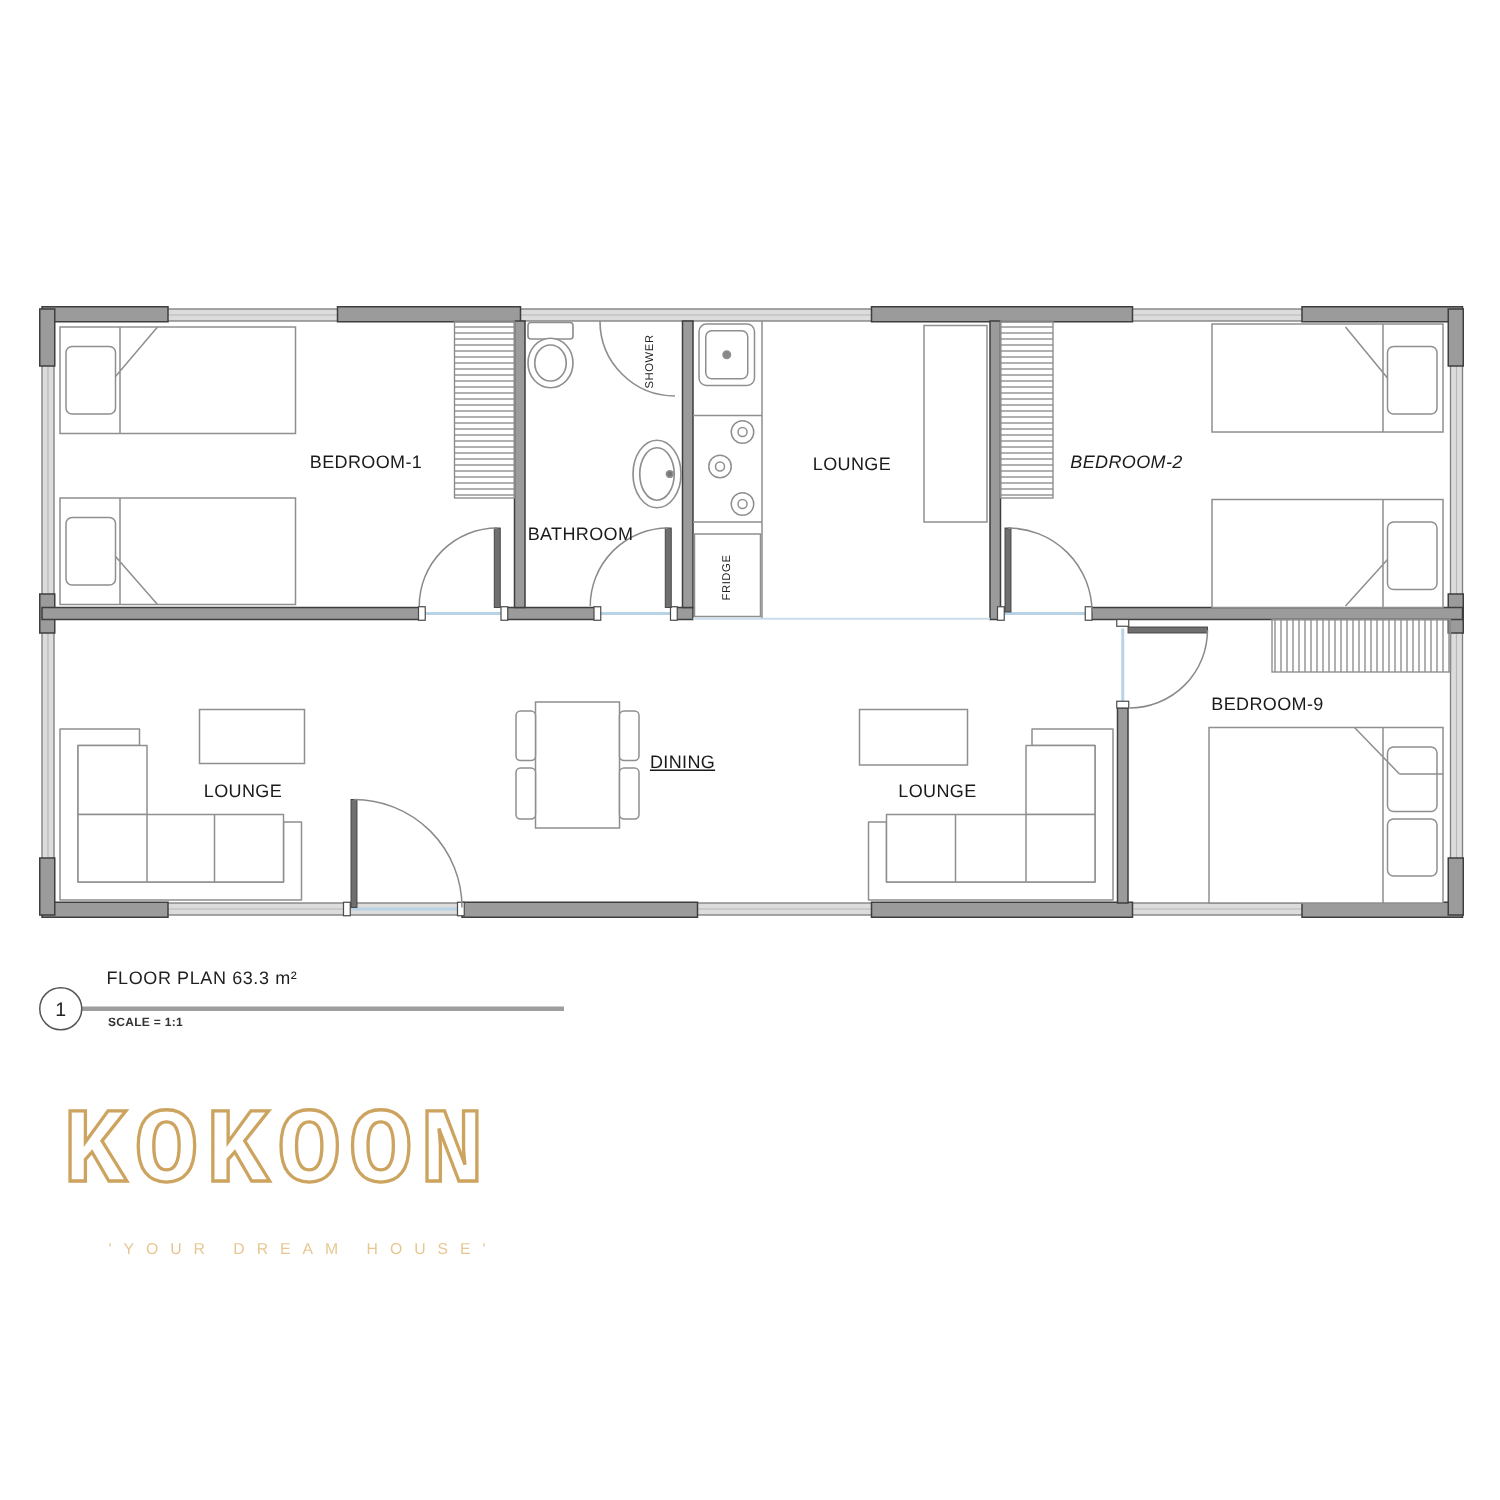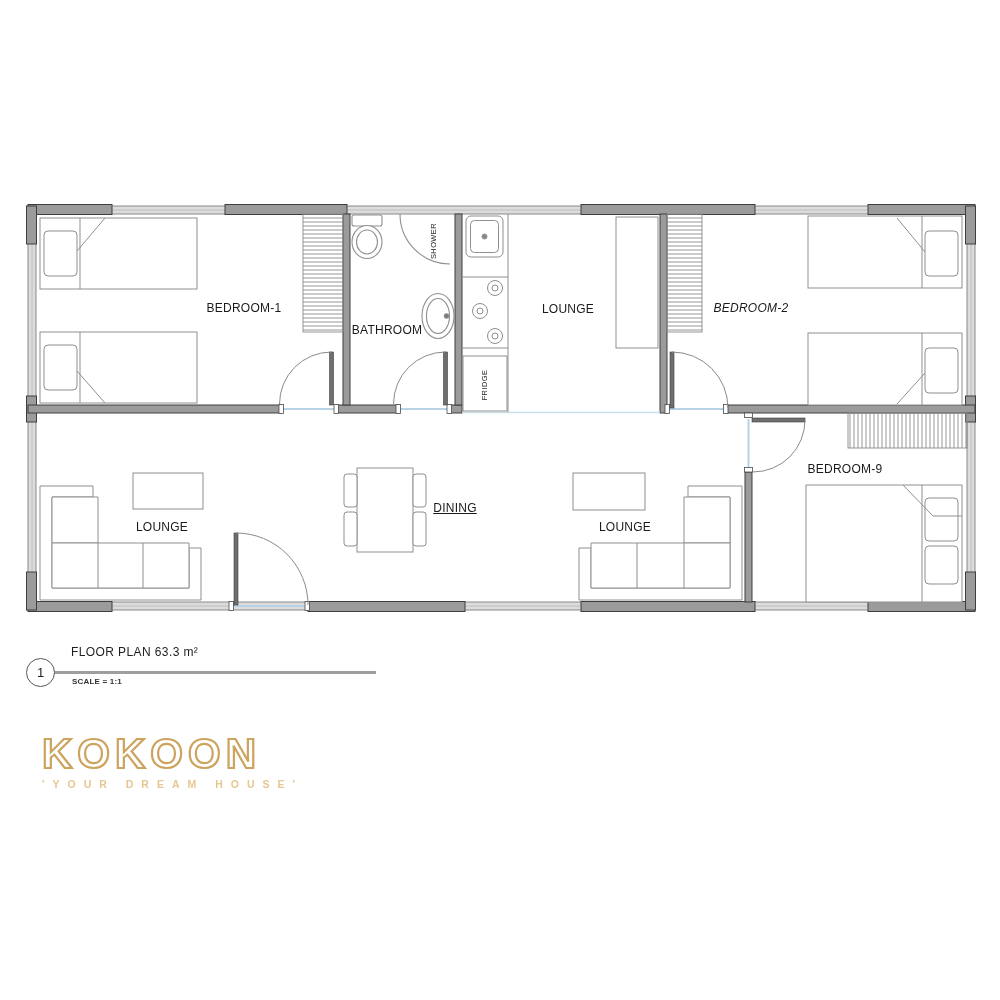--- a/index.html
+++ b/index.html
@@ -10,25 +10,25 @@
               letter-spacing:.25px;white-space:nowrap;}
   .fixture-label{position:absolute;transform:translate(-50%,-50%) rotate(-90deg);font-size:7.5px;
                  color:#222;letter-spacing:.4px;white-space:nowrap;}
   .title-block{position:absolute;left:0;top:0;width:1000px;}
   .title-circle{position:absolute;left:26px;top:658px;width:27px;height:27px;border:1.6px solid #565656;
                 border-radius:50%;text-align:center;line-height:27px;font-size:13px;color:#222;background:#fff;}
   .title-text{position:absolute;left:71px;top:645px;font-size:12px;color:#1f1f1f;letter-spacing:.4px;}
   .title-line{position:absolute;left:54px;top:671px;width:322px;height:2.5px;background:#9e9e9e;}
   .scale-text{position:absolute;left:72px;top:677px;font-size:8px;font-weight:bold;color:#333;letter-spacing:.2px;}
   .logo{position:absolute;left:42px;top:732px;width:340px;}
-  .logo-text{font-family:Liberation Sans, sans-serif;font-size:42px;font-weight:bold;letter-spacing:5px;
+  .logo-text{font-family:Liberation Mono, monospace;font-size:71px;font-weight:bold;letter-spacing:5px;
              color:transparent;-webkit-text-stroke:2.2px #cda45f;line-height:1.05;}
   @supports not (-webkit-text-stroke: 1px #000){.logo-text{color:#cda45f;}}
-  .logo-tagline{margin-top:2px;width:320px;font-size:10.5px;letter-spacing:8px;
-                color:#e7c791;font-weight:bold;white-space:nowrap;}
+  .logo-tagline{margin-top:20px;width:320px;text-align:center;font-size:10.5px;letter-spacing:8px;
+                color:#e7c791;font-weight:normal;white-space:nowrap;}
 </style>
 </head>
 <body>
 
 <div class="canvas">
 
   <svg class="plan-svg" width="1000" height="1000" viewBox="0 0 1000 1000">
     <defs>
       <pattern id="hatchH" width="6" height="4" patternUnits="userSpaceOnUse">
         <path d="M0,2 H6" stroke="#8a8a8a" stroke-width="0.9"></path>
@@ -214,21 +214,21 @@
         <path d="M805,420 A52,52 0 0,1 753,472" fill="none" stroke="#8a8a8a" stroke-width="1"></path>
       </g>
       <g>
         <rect x="234" y="533" width="4" height="72" fill="#6f6f6f" stroke="#3e3e3e" stroke-width="0.6"></rect>
         <path d="M236,533 A72,72 0 0,1 308,605" fill="none" stroke="#8a8a8a" stroke-width="1"></path>
       </g>
     </g>
   </svg>
 
   <div class="room-label" style="left:231px;top:308px;margin-left:13px;">BEDROOM-1</div>
-  <div class="room-label" style="left:387px;top:330px;">BATHROOM</div>
+  <div class="room-label" style="left:387px;top:356px;">BATHROOM</div>
   <div class="room-label" style="left:568px;top:309px;">LOUNGE</div>
   <div class="room-label" style="left:751px;top:308px;font-style:italic;">BEDROOM-2</div>
   <div class="room-label" style="left:845px;top:469px;">BEDROOM-9</div>
   <div class="room-label" style="left:162px;top:527px;">LOUNGE</div>
   <div class="room-label" style="left:625px;top:527px;">LOUNGE</div>
   <div class="room-label" style="left:455px;top:508px;text-decoration:underline;">DINING</div>
   <div class="fixture-label" style="left:433px;top:241px;">SHOWER</div>
   <div class="fixture-label" style="left:484px;top:385px;">FRIDGE</div>
 
   <div class="title-block">

